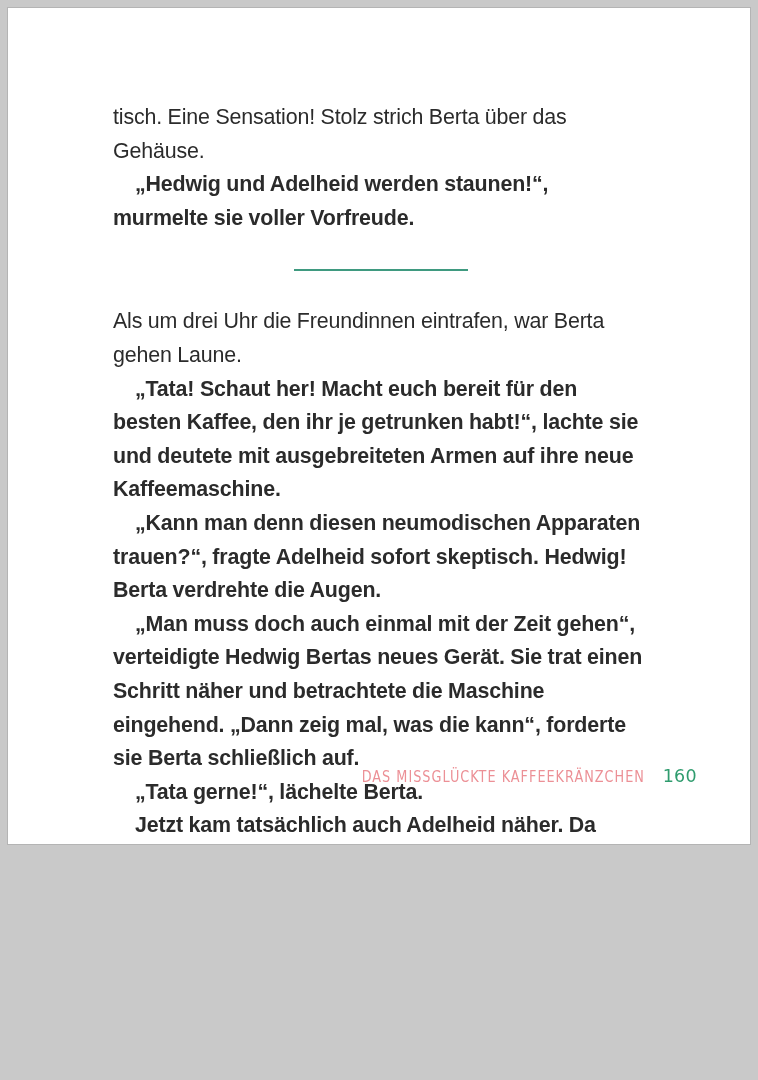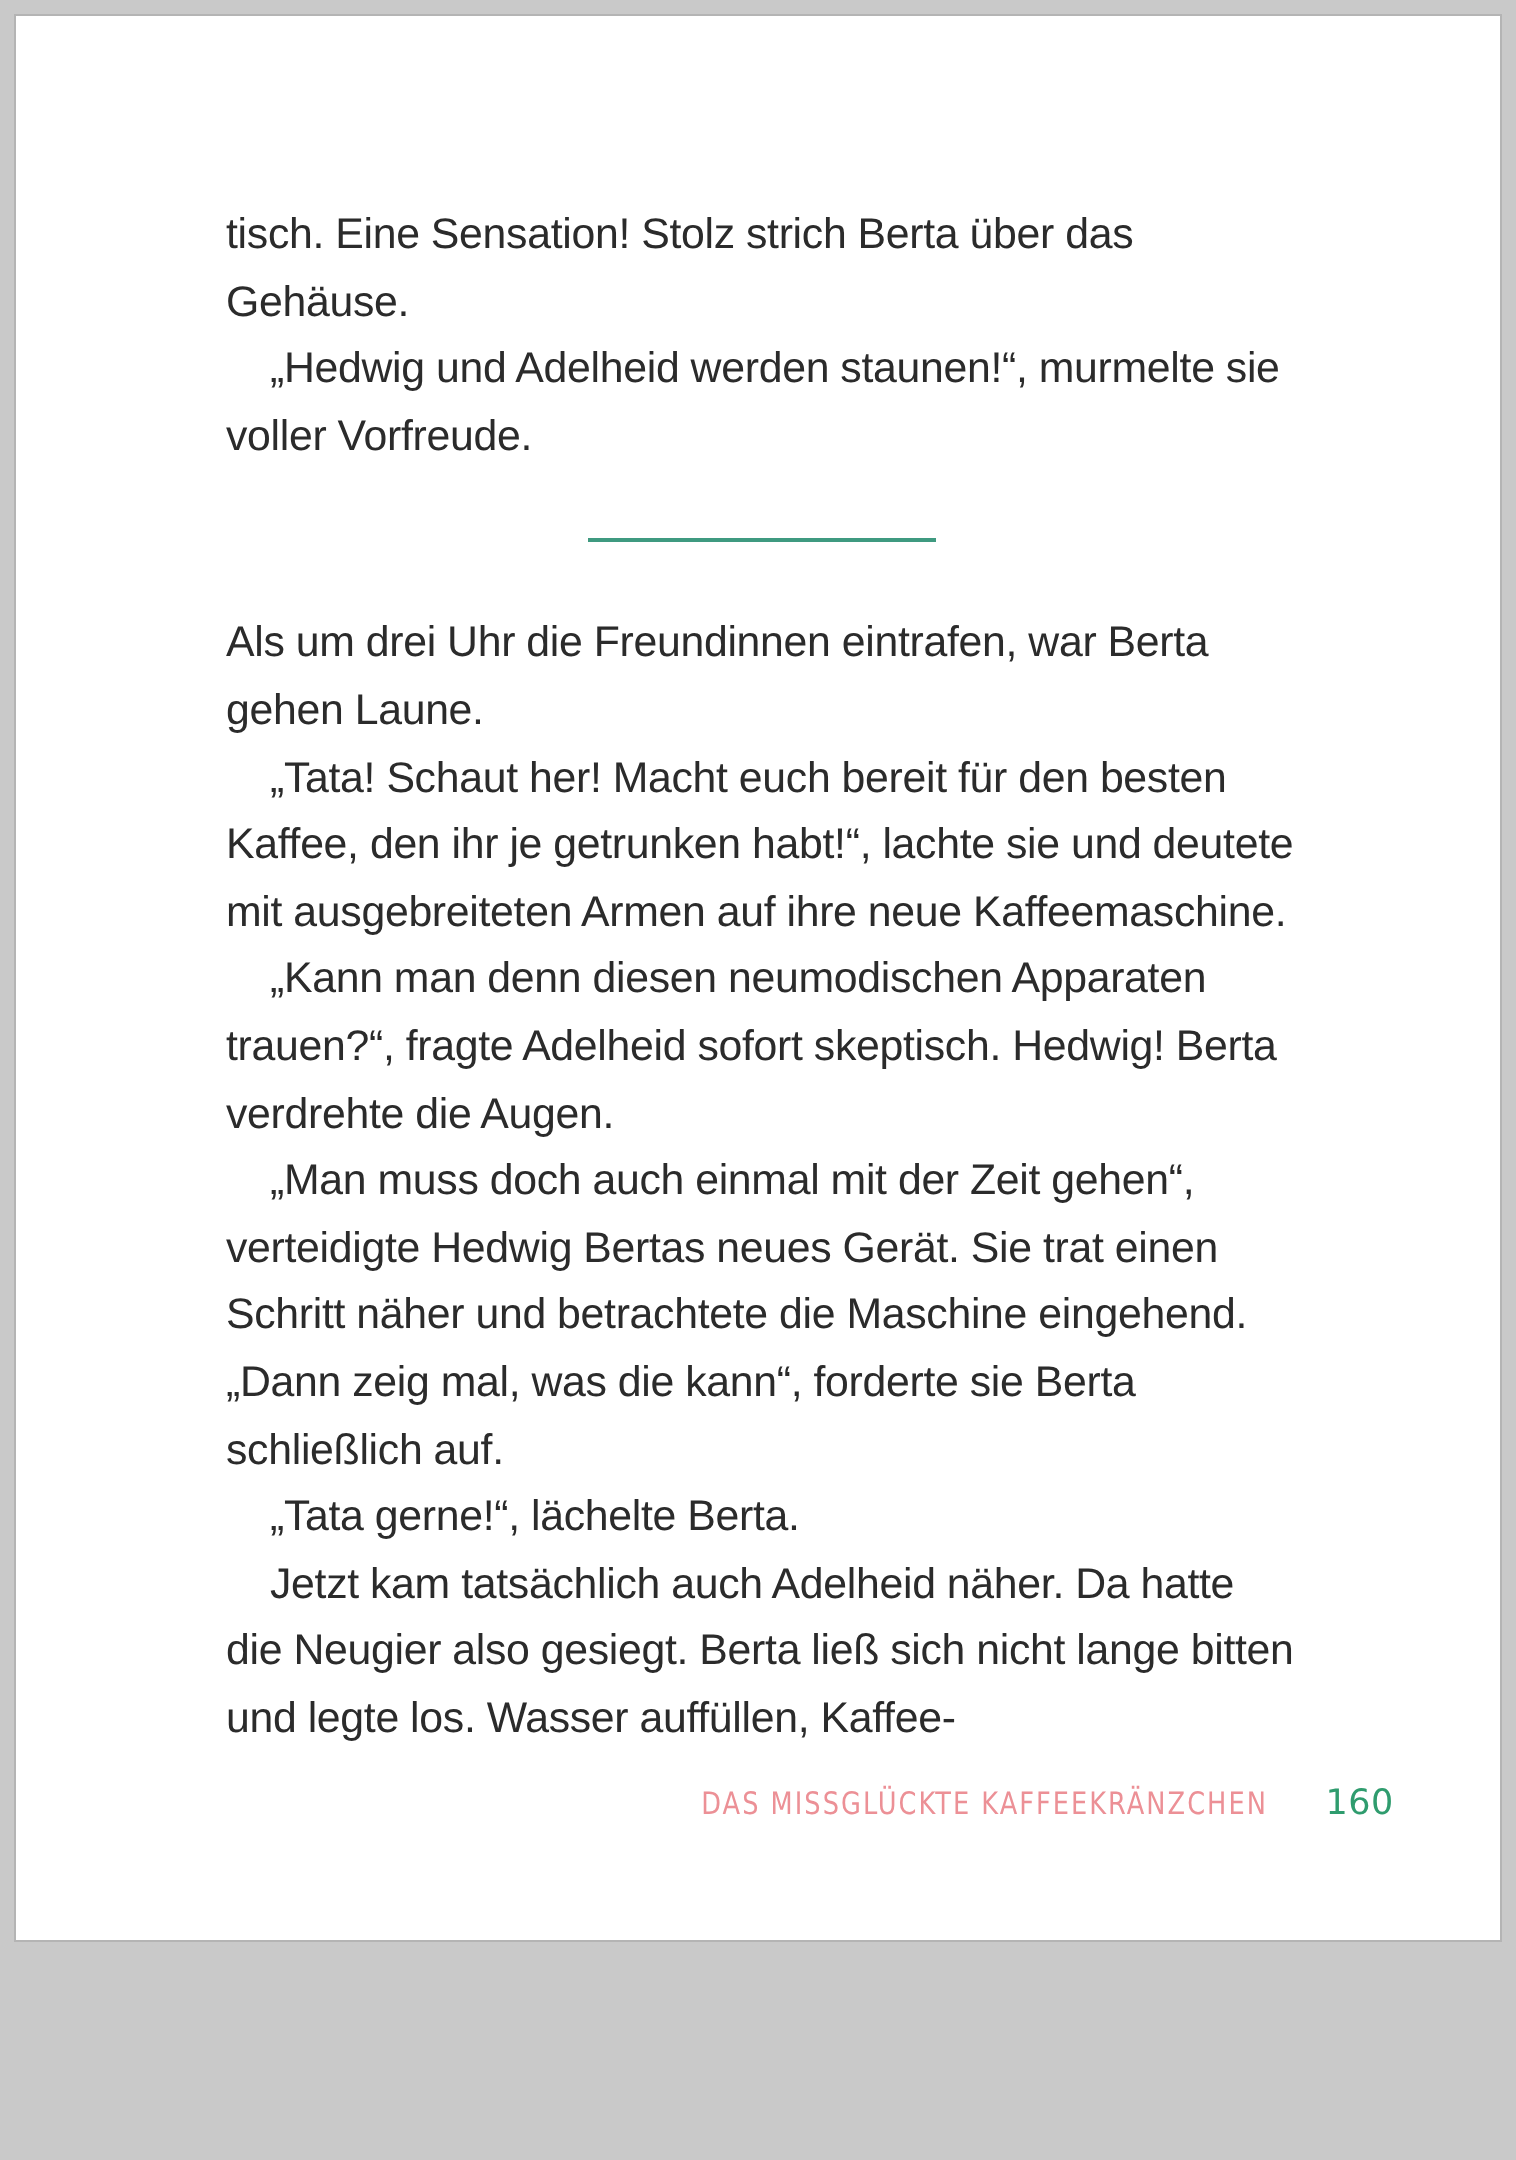--- a/index.html
+++ b/index.html
@@ -12,21 +12,21 @@
     background: #c9c9c9;
     font-family: "Liberation Sans", sans-serif;
     overflow: hidden;
   }
 
   .page-frame {
     position: absolute;
     left: 7px;
     top: 7px;
     width: 744px;
-    height: 964px;
+    height: 838px;
     background: #ffffff;
     border: 1px solid #b4b4b4;
     box-sizing: border-box;
     overflow: hidden;
   }
 
   .page-body {
     position: absolute;
     left: 105px;
     top: 93px;
@@ -39,20 +39,21 @@
     font-size: 21.4px;
     line-height: 33.6px;
     letter-spacing: -0.15px;
     font-weight: 400;
     text-align: left;
     word-spacing: -0.2px;
   }
 
   .para.indent {
     text-indent: 22px;
+    font-weight: bold;
   }
 
   .section-divider-wrap {
     height: 70px;
     display: flex;
     align-items: center;
     justify-content: center;
   }
 
   .section-divider {
@@ -63,21 +64,21 @@
 
   .footer {
     position: absolute;
     left: 0;
     right: 0;
     bottom: 58px;
     padding-right: 53px;
     display: flex;
     align-items: baseline;
     justify-content: flex-end;
-    gap: 29px;
+    gap: 18px;
   }
 
   .footer-chapter {
     color: #ec9096;
     font-size: 15.5px;
     letter-spacing: 1.1px;
     font-weight: 400;
     font-family: "DejaVu Sans", sans-serif;
     font-stretch: condensed;
     transform: scaleX(0.92);

